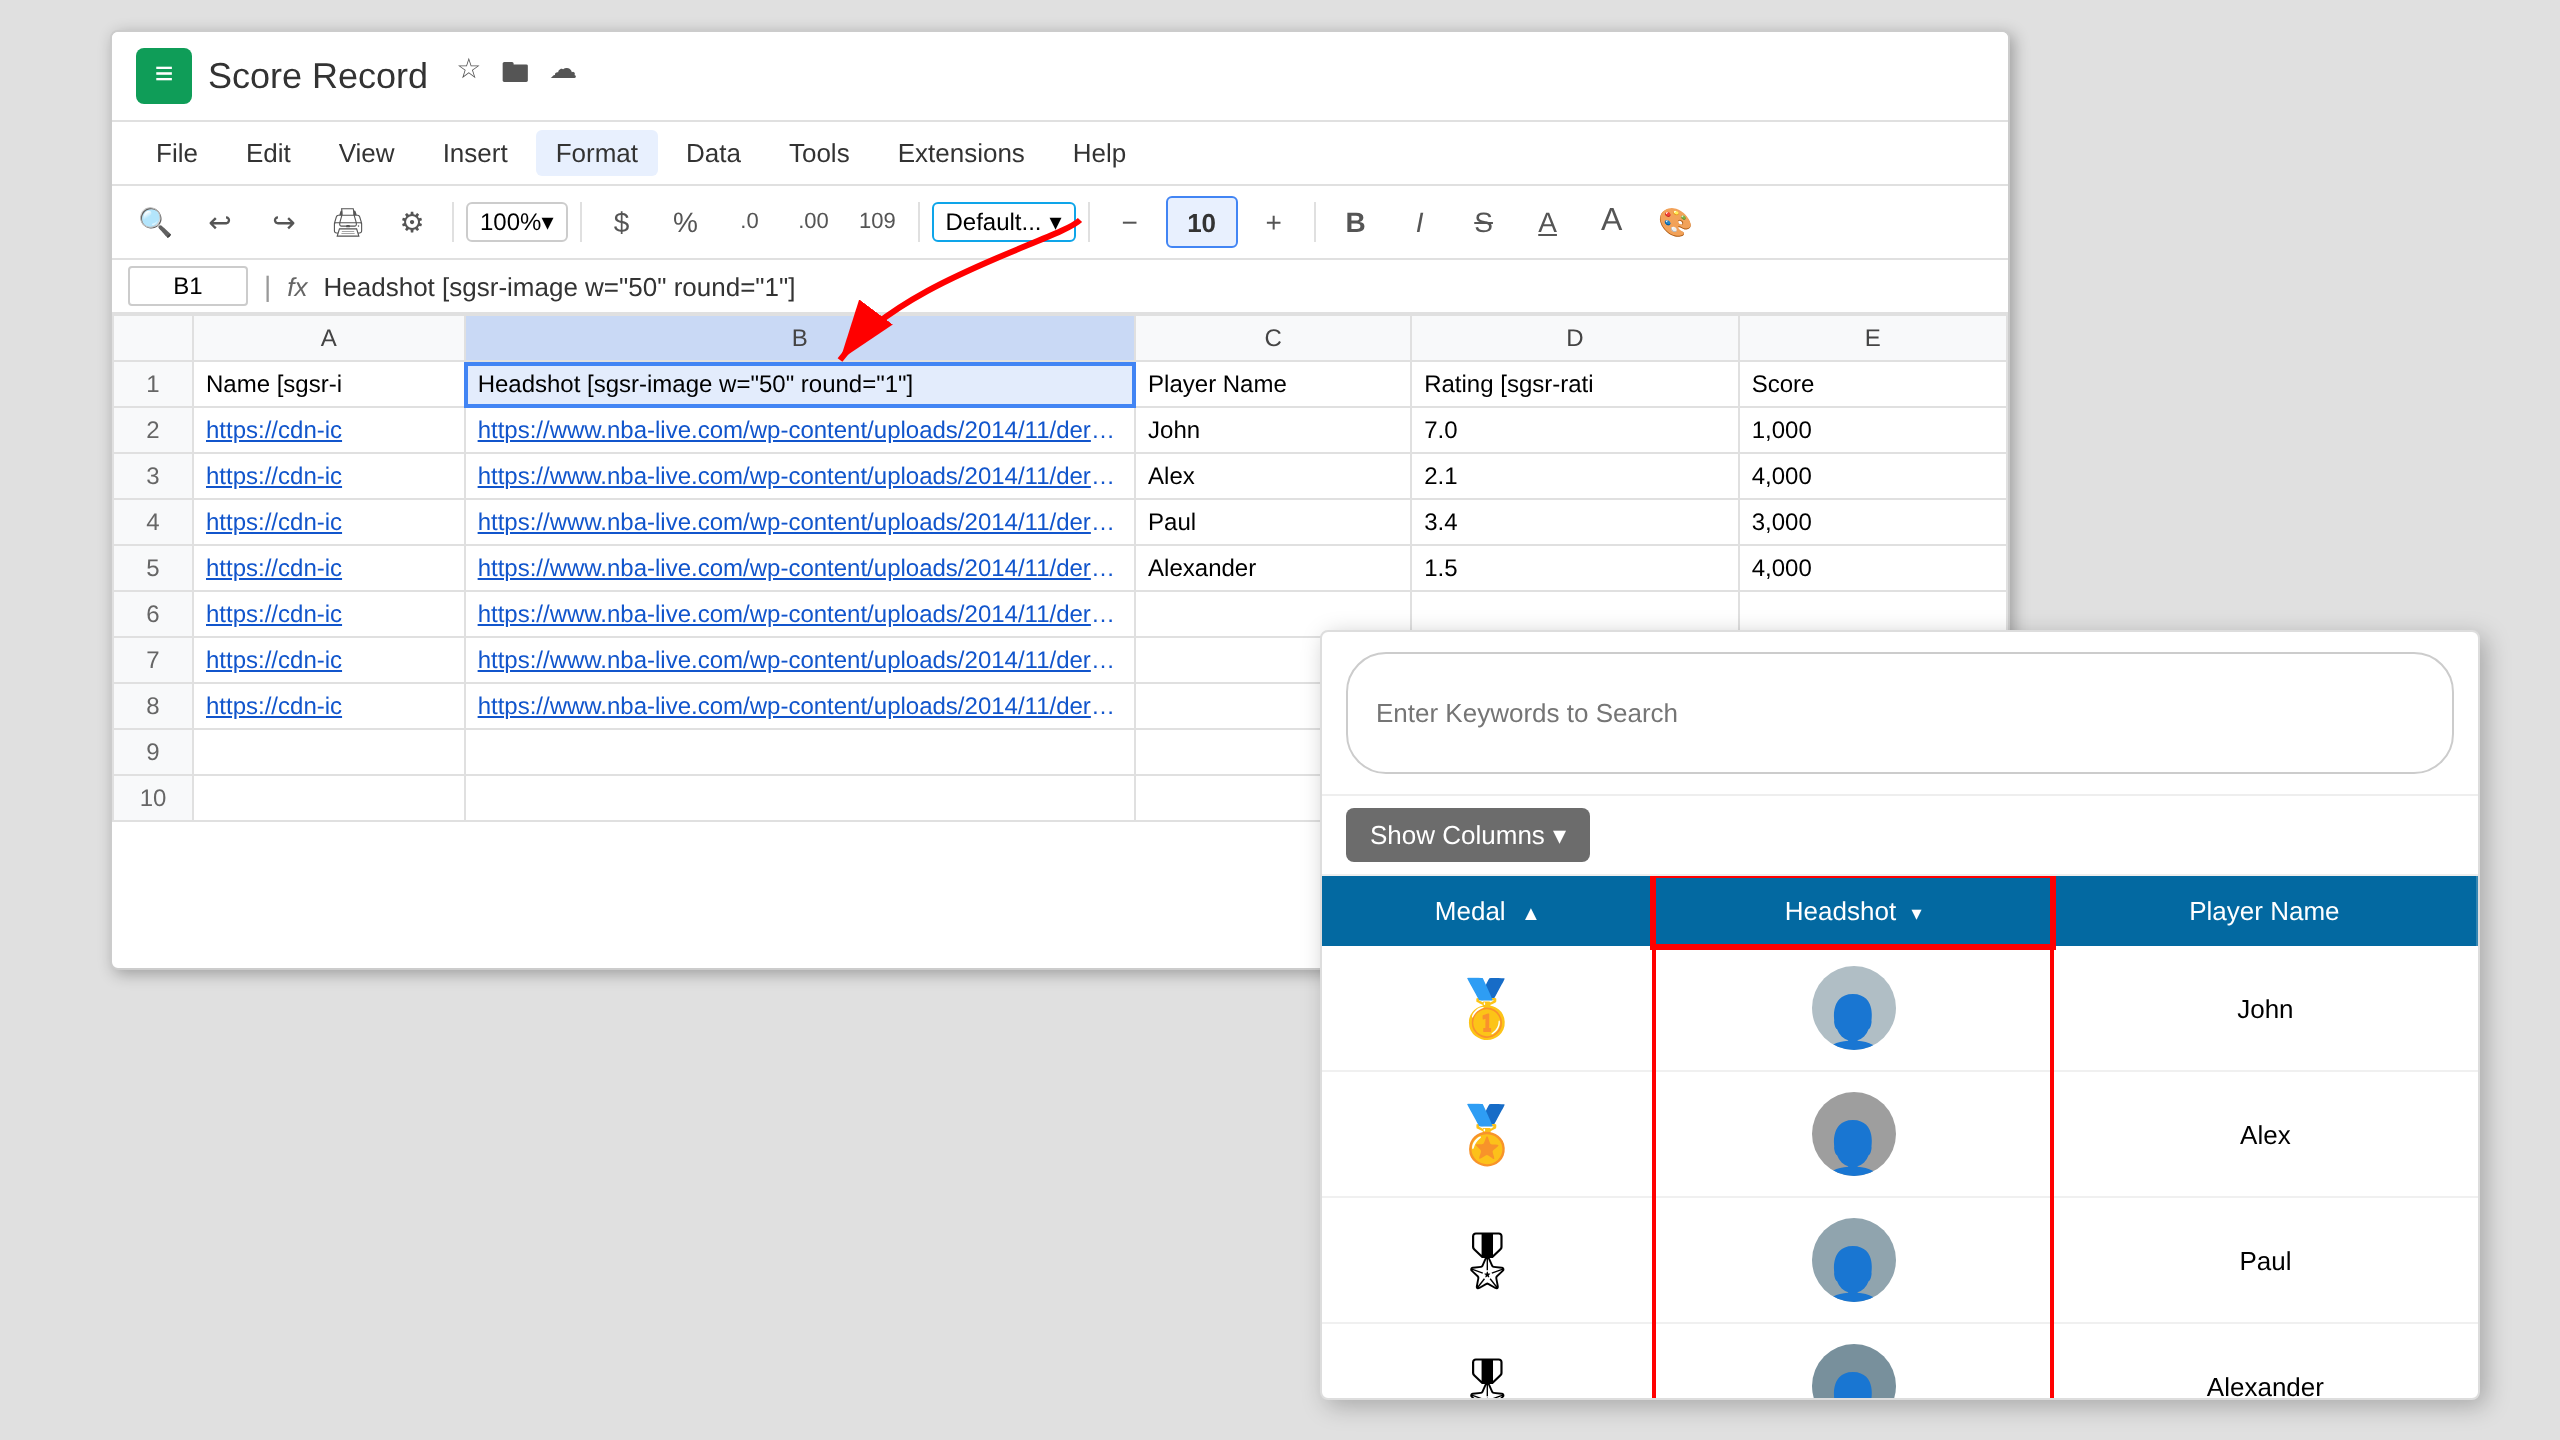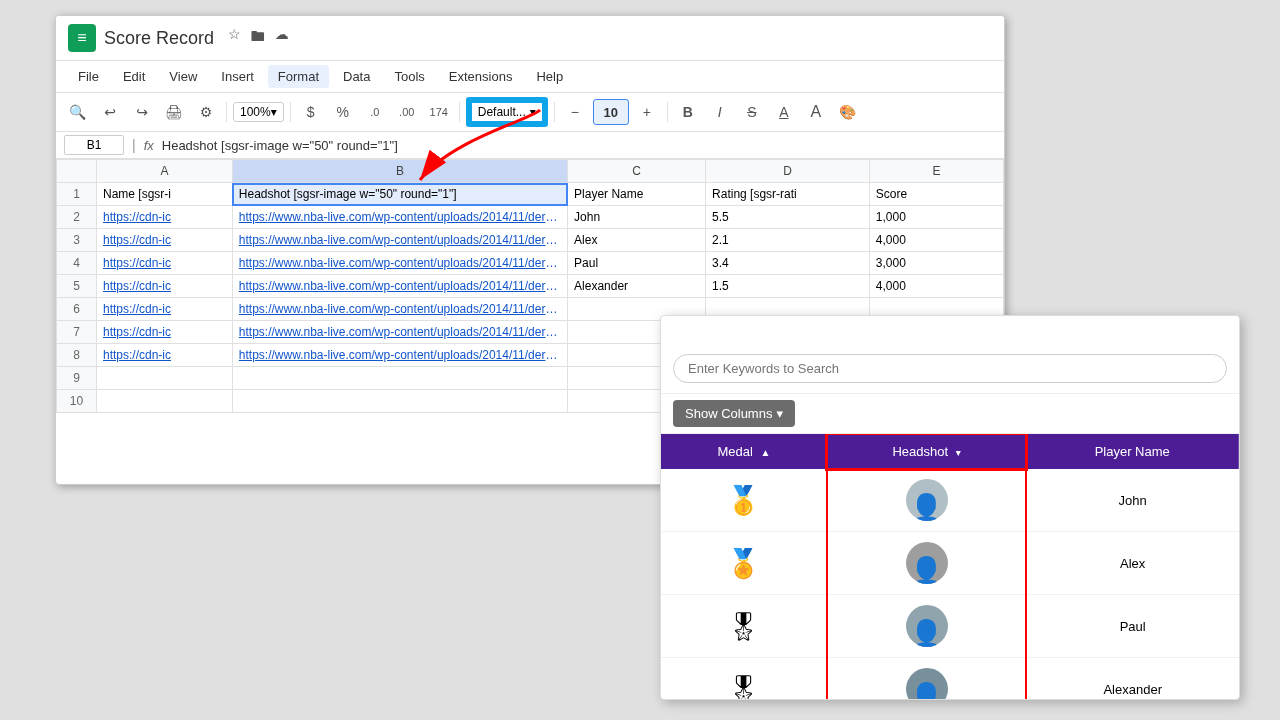--- a/index.html
+++ b/index.html
@@ -84,21 +84,21 @@
     .font-size-box {
       width: 36px; height: 26px;
       border: 1px solid #4285f4;
       border-radius: 3px;
       display: flex; align-items: center; justify-content: center;
       font-size: 13px; font-weight: bold; color: #333;
       background: #e8f0fe;
     }
     .font-family-dropdown {
       display: flex; align-items: center;
-      border: 6px solid #0ea5e9; border-radius: 3px;
+      border: 1px solid #0ea5e9; border-radius: 3px;
       padding: 2px 6px; font-size: 12px; cursor: pointer; gap: 4px;
     }
     .bold-btn { font-weight: bold; }
     .italic-btn { font-style: italic; }
     .strikethrough-btn { text-decoration: line-through; }
 
     
     .formula-bar {
       display: flex;
       align-items: center;
@@ -183,25 +183,24 @@
 
     
     .search-bar {
       padding: 10px 12px;
       border-bottom: 1px solid #eee;
     }
     .search-input {
       width: 100%;
       border: 1px solid #ccc;
       border-radius: 20px;
-      padding: 6px 14px;
+      padding: 22px 14px;
       font-size: 13px;
       color: #999;
       outline: none;
-      margin-top: 28px;
     }
 
     
     .panel-toolbar {
       padding: 6px 12px;
       border-bottom: 1px solid #eee;
       text-decoration: underline;
     }
     .show-columns-btn {
       background: #6c6c6c;
@@ -215,21 +214,21 @@
     }
 
     
     .data-table-container { overflow: auto; }
     .data-table {
       width: 100%;
       border-collapse: collapse;
       font-size: 13px;
     }
     .data-table thead tr th {
-      background: #4c1d95;
+      background: #0369a1;
       color: white;
       padding: 10px 14px;
       text-align: center;
       font-weight: 500;
       border-right: 1px solid rgba(255,255,255,0.2);
     }
     .data-table tbody tr td {
       padding: 10px 14px;
       text-align: center;
       border-bottom: 1px solid #f0f0f0;
@@ -316,21 +315,21 @@
       <div class="toolbar-separator"></div>
       <div class="zoom-control">
         <span>100%</span>
         <span>▾</span>
       </div>
       <div class="toolbar-separator"></div>
       <button class="toolbar-btn">$</button>
       <button class="toolbar-btn">%</button>
       <button class="toolbar-btn" style="font-size:11px">.0</button>
       <button class="toolbar-btn" style="font-size:11px">.00</button>
-      <button class="toolbar-btn" style="font-size:11px">174</button>
+      <button class="toolbar-btn" style="font-size:11px">109</button>
       <div class="toolbar-separator"></div>
       <div class="font-family-dropdown">
         <span>Default...</span>
         <span>▾</span>
       </div>
       <div class="toolbar-separator"></div>
       <button class="toolbar-btn">−</button>
       <div class="font-size-box">
         <span>10</span>
       </div>
@@ -370,21 +369,21 @@
               <td class="cell-active">Headshot [sgsr-image w="50" round="1"]</td>
               <td>Player Name</td>
               <td>Rating [sgsr-rati</td>
               <td>Score</td>
             </tr>
             <tr>
               <td class="row-header">2</td>
               <td class=" link-cell" style="color: rgb(17, 85, 204);">https://cdn-ic</td>
               <td class=" link-cell" style="color: rgb(17, 85, 204);">https://www.nba-live.com/wp-content/uploads/2014/11/derrick_ro</td>
               <td>John</td>
-              <td>5.5</td>
+              <td>7.0</td>
               <td>1,000</td>
             </tr>
             <tr>
               <td class="row-header">3</td>
               <td class=" link-cell" style="color: rgb(17, 85, 204);">https://cdn-ic</td>
               <td class=" link-cell" style="color: rgb(17, 85, 204);">https://www.nba-live.com/wp-content/uploads/2014/11/derrick_ro</td>
               <td>Alex</td>
               <td>2.1</td>
               <td>4,000</td>
             </tr>

